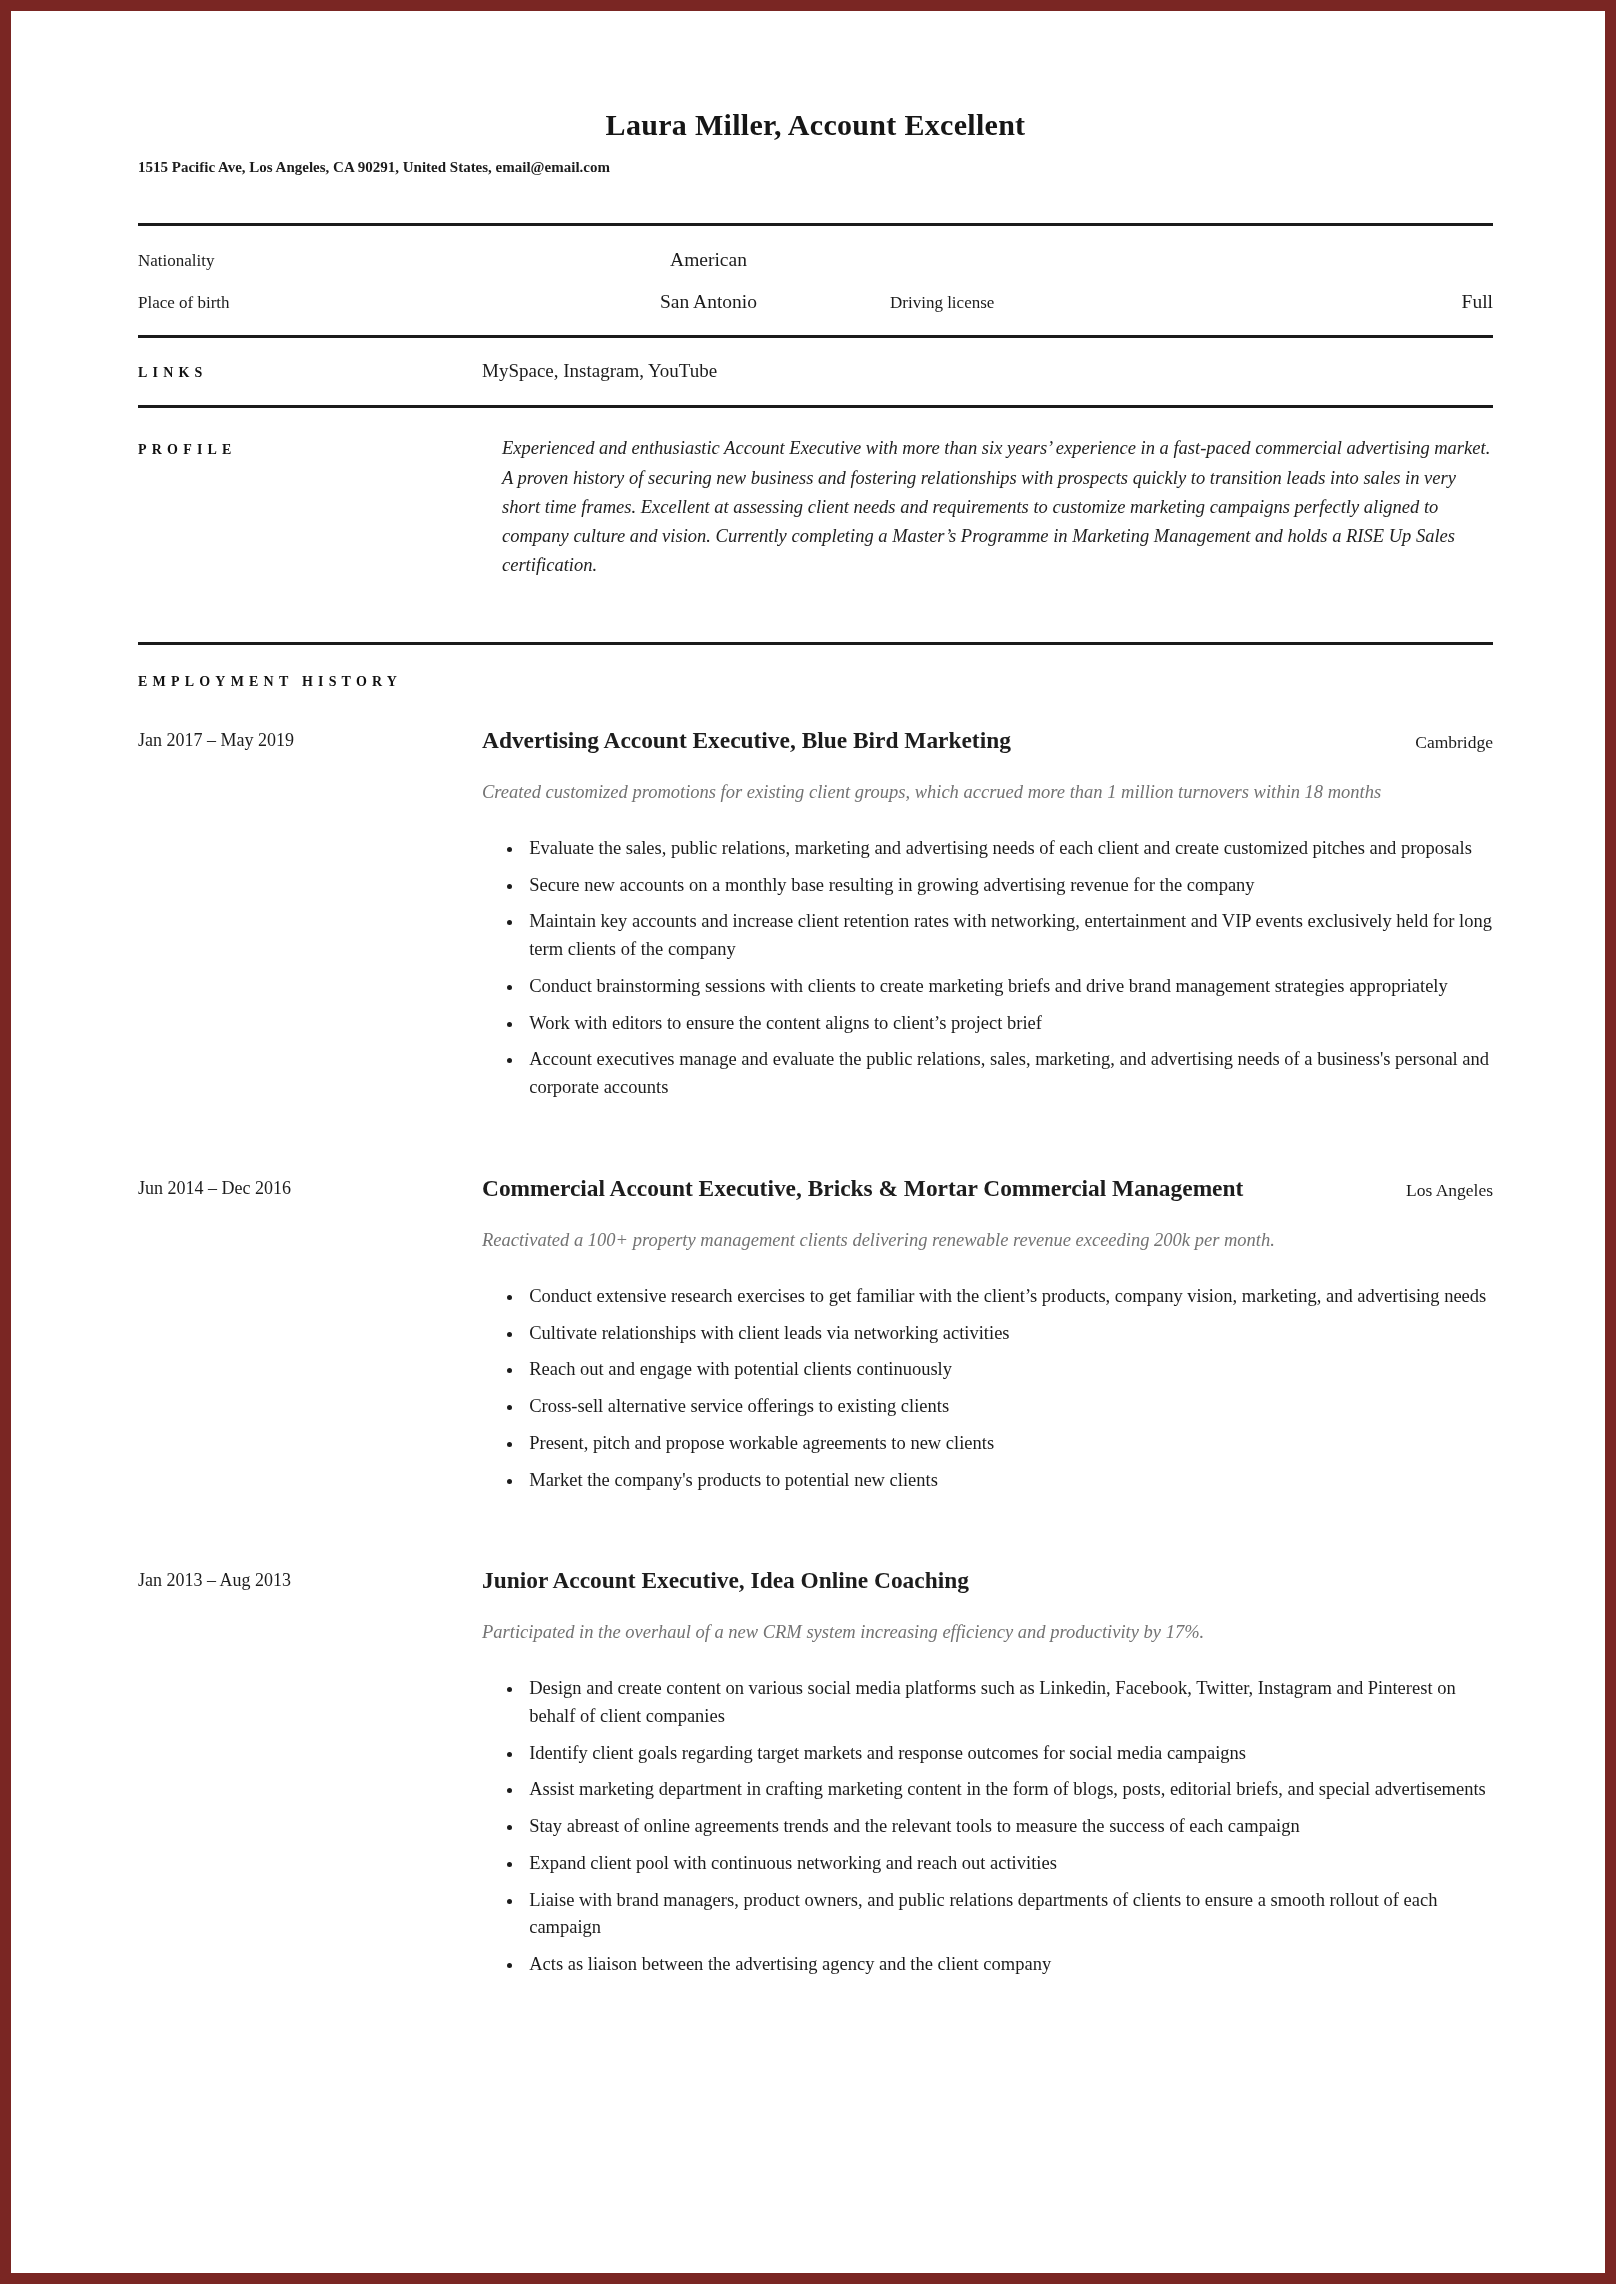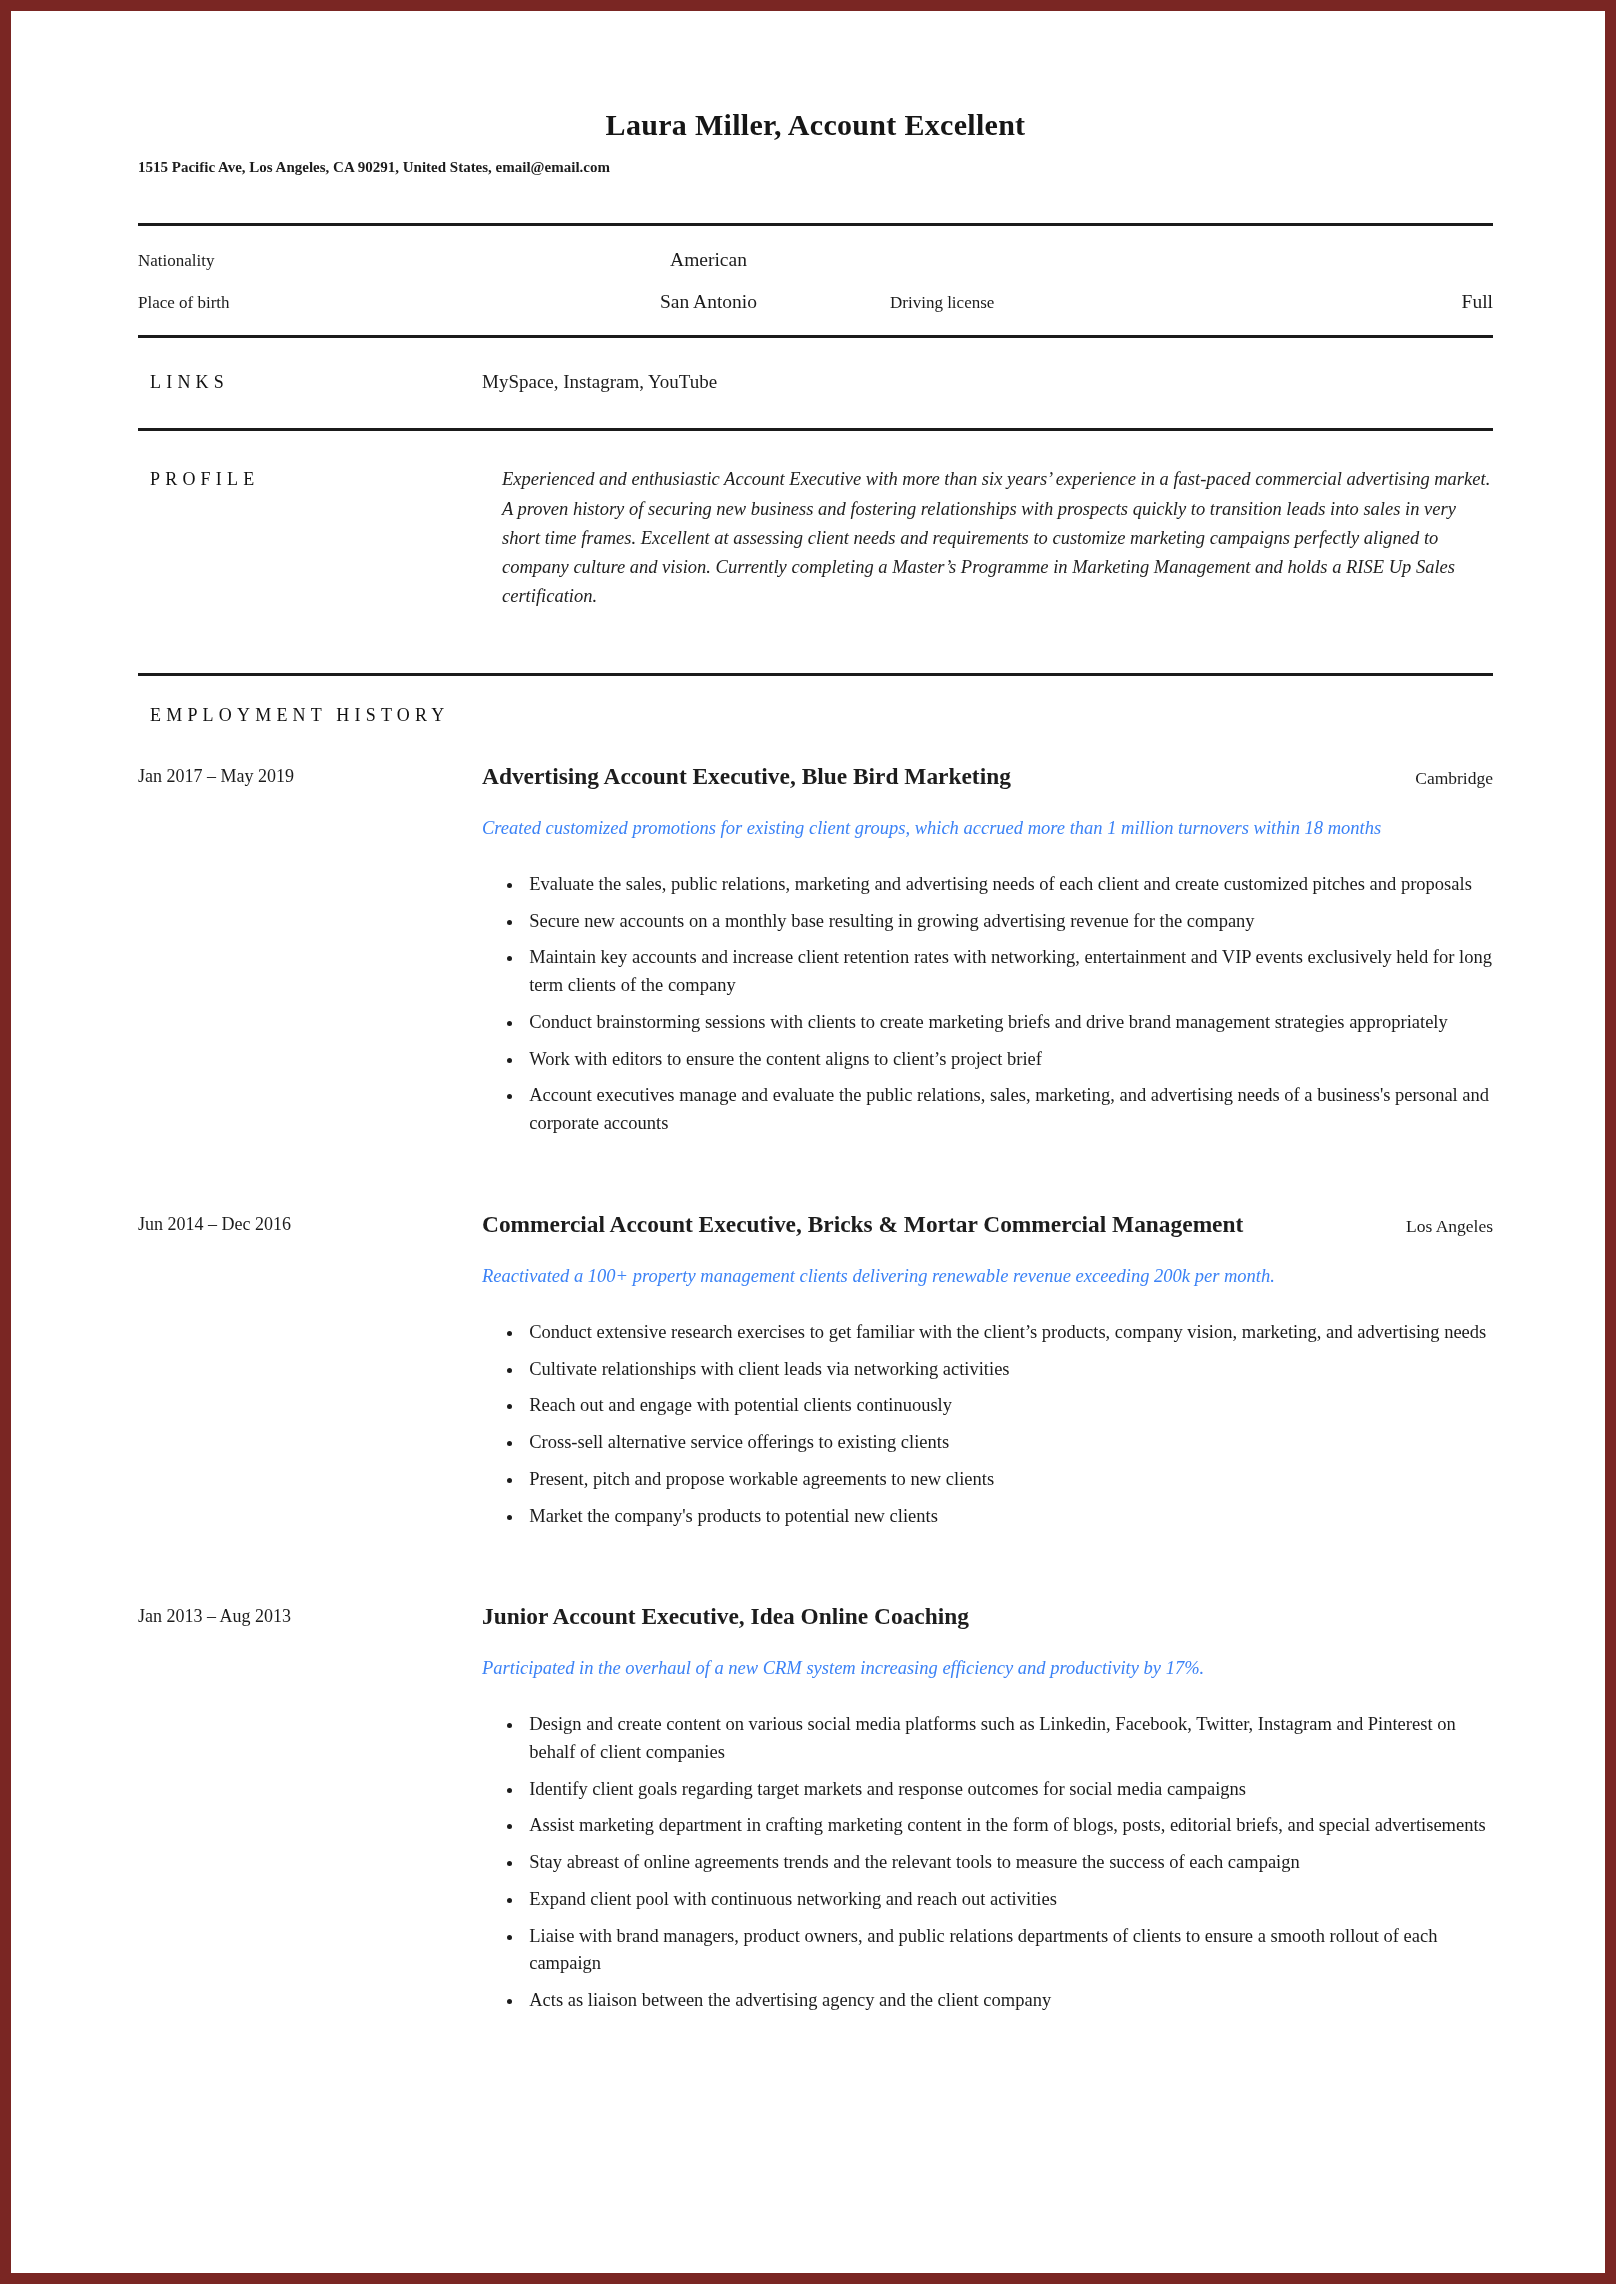--- a/index.html
+++ b/index.html
@@ -43,23 +43,23 @@
   .d-label  { width: 389px; font-size: 17px; }
   .d-value1 { width: 363px; text-align: center; font-size: 19.5px; }
   .d-label2 { width: 312px; font-size: 17px; }
   .d-value2 { flex: 1; text-align: right; font-size: 19.5px; }
 
   
   .row { display: flex; align-items: baseline; }
   .col-left { width: 344px; flex-shrink: 0; }
   .col-main { flex: 1; }
   .section-heading {
-    margin: 12px;
-    font-size: 18px;
-    font-weight: 400;
+    margin: 0;
+    font-size: 14px;
+    font-weight: 700;
     letter-spacing: 5.2px;
     color: #111111;
   }
 
   .links-row { padding: 22px 0 23.4px; }
   .links-line { font-size: 19px; }
   .link { color: #1c1c1c; cursor: pointer; }
   .link-sep { color: #1c1c1c; }
 
   .profile-row { padding: 26px 0 0; gap: 20px; }
@@ -91,21 +91,21 @@
     margin-left: 26px;
     font-size: 17.5px;
     white-space: nowrap;
     color: #1c1c1c;
   }
   .job-summary {
     margin: 21px 0 0;
     font-style: italic;
     font-size: 18.5px;
     line-height: 1.55;
-    color: #3b82f6;
+    color: #737373;
   }
   ul.bullets { margin: 28.6px 0 0; padding-left: 42px; }
   ul.bullets li {
     font-size: 18.5px;
     line-height: 1.5;
     margin-bottom: 9px;
     padding-left: 5.2px;
   }
 </style>
 </head>

